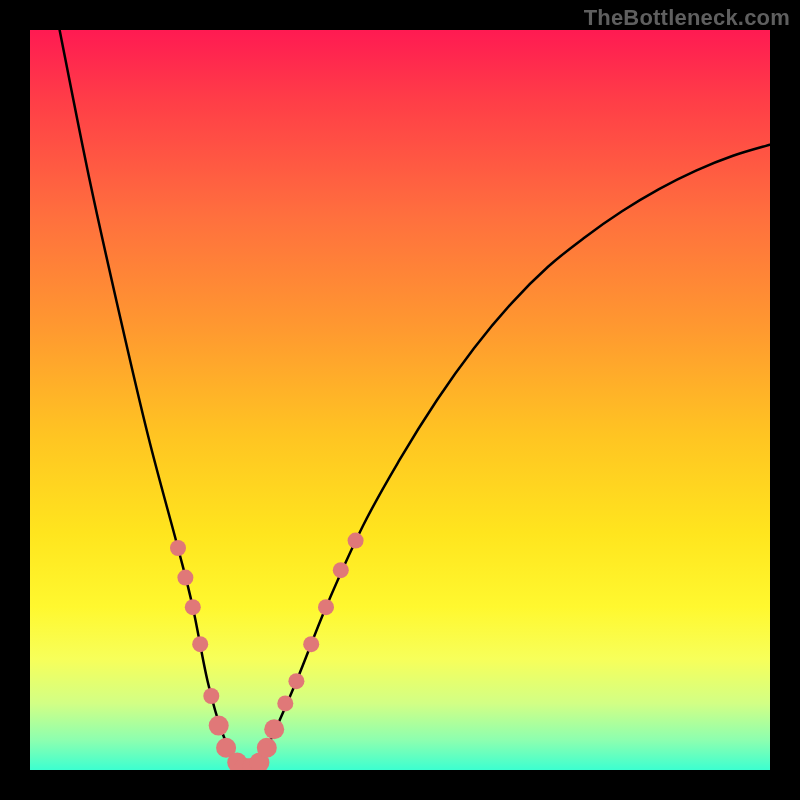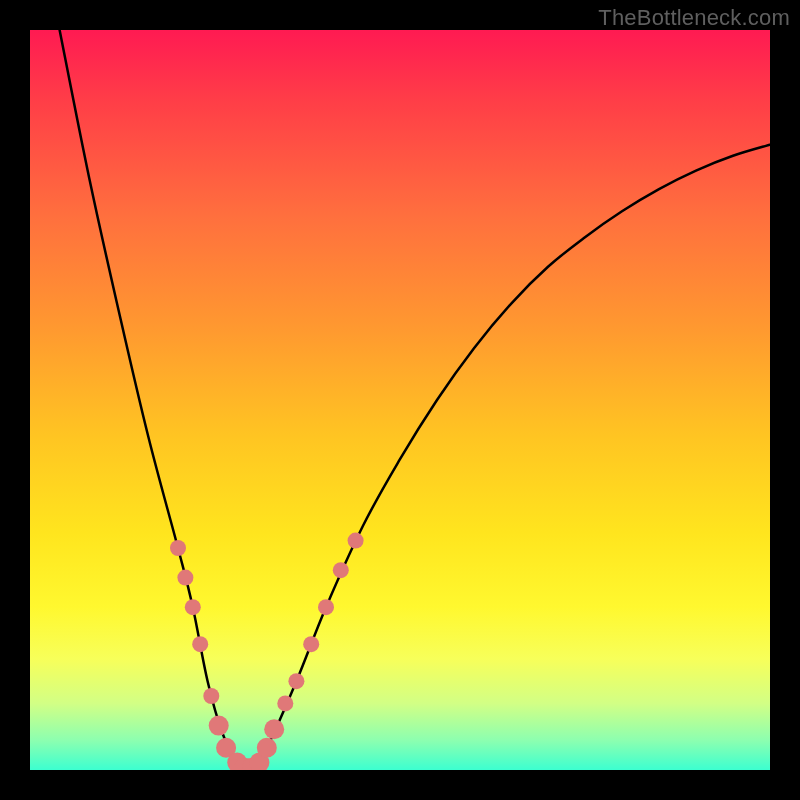--- a/index.html
+++ b/index.html
@@ -13,21 +13,21 @@
     width: 800px;
     height: 800px;
     background: #000;
     position: relative;
   }
   .watermark {
     position: absolute;
     top: 5px;
     right: 10px;
     font-size: 22px;
-    font-weight: 400;
+    font-weight: 700;
     color: #5f5f5f;
     z-index: 20;
     letter-spacing: 0.2px;
   }
   .plot {
     position: absolute;
     left: 30px;
     top: 30px;
     width: 740px;
     height: 740px;

